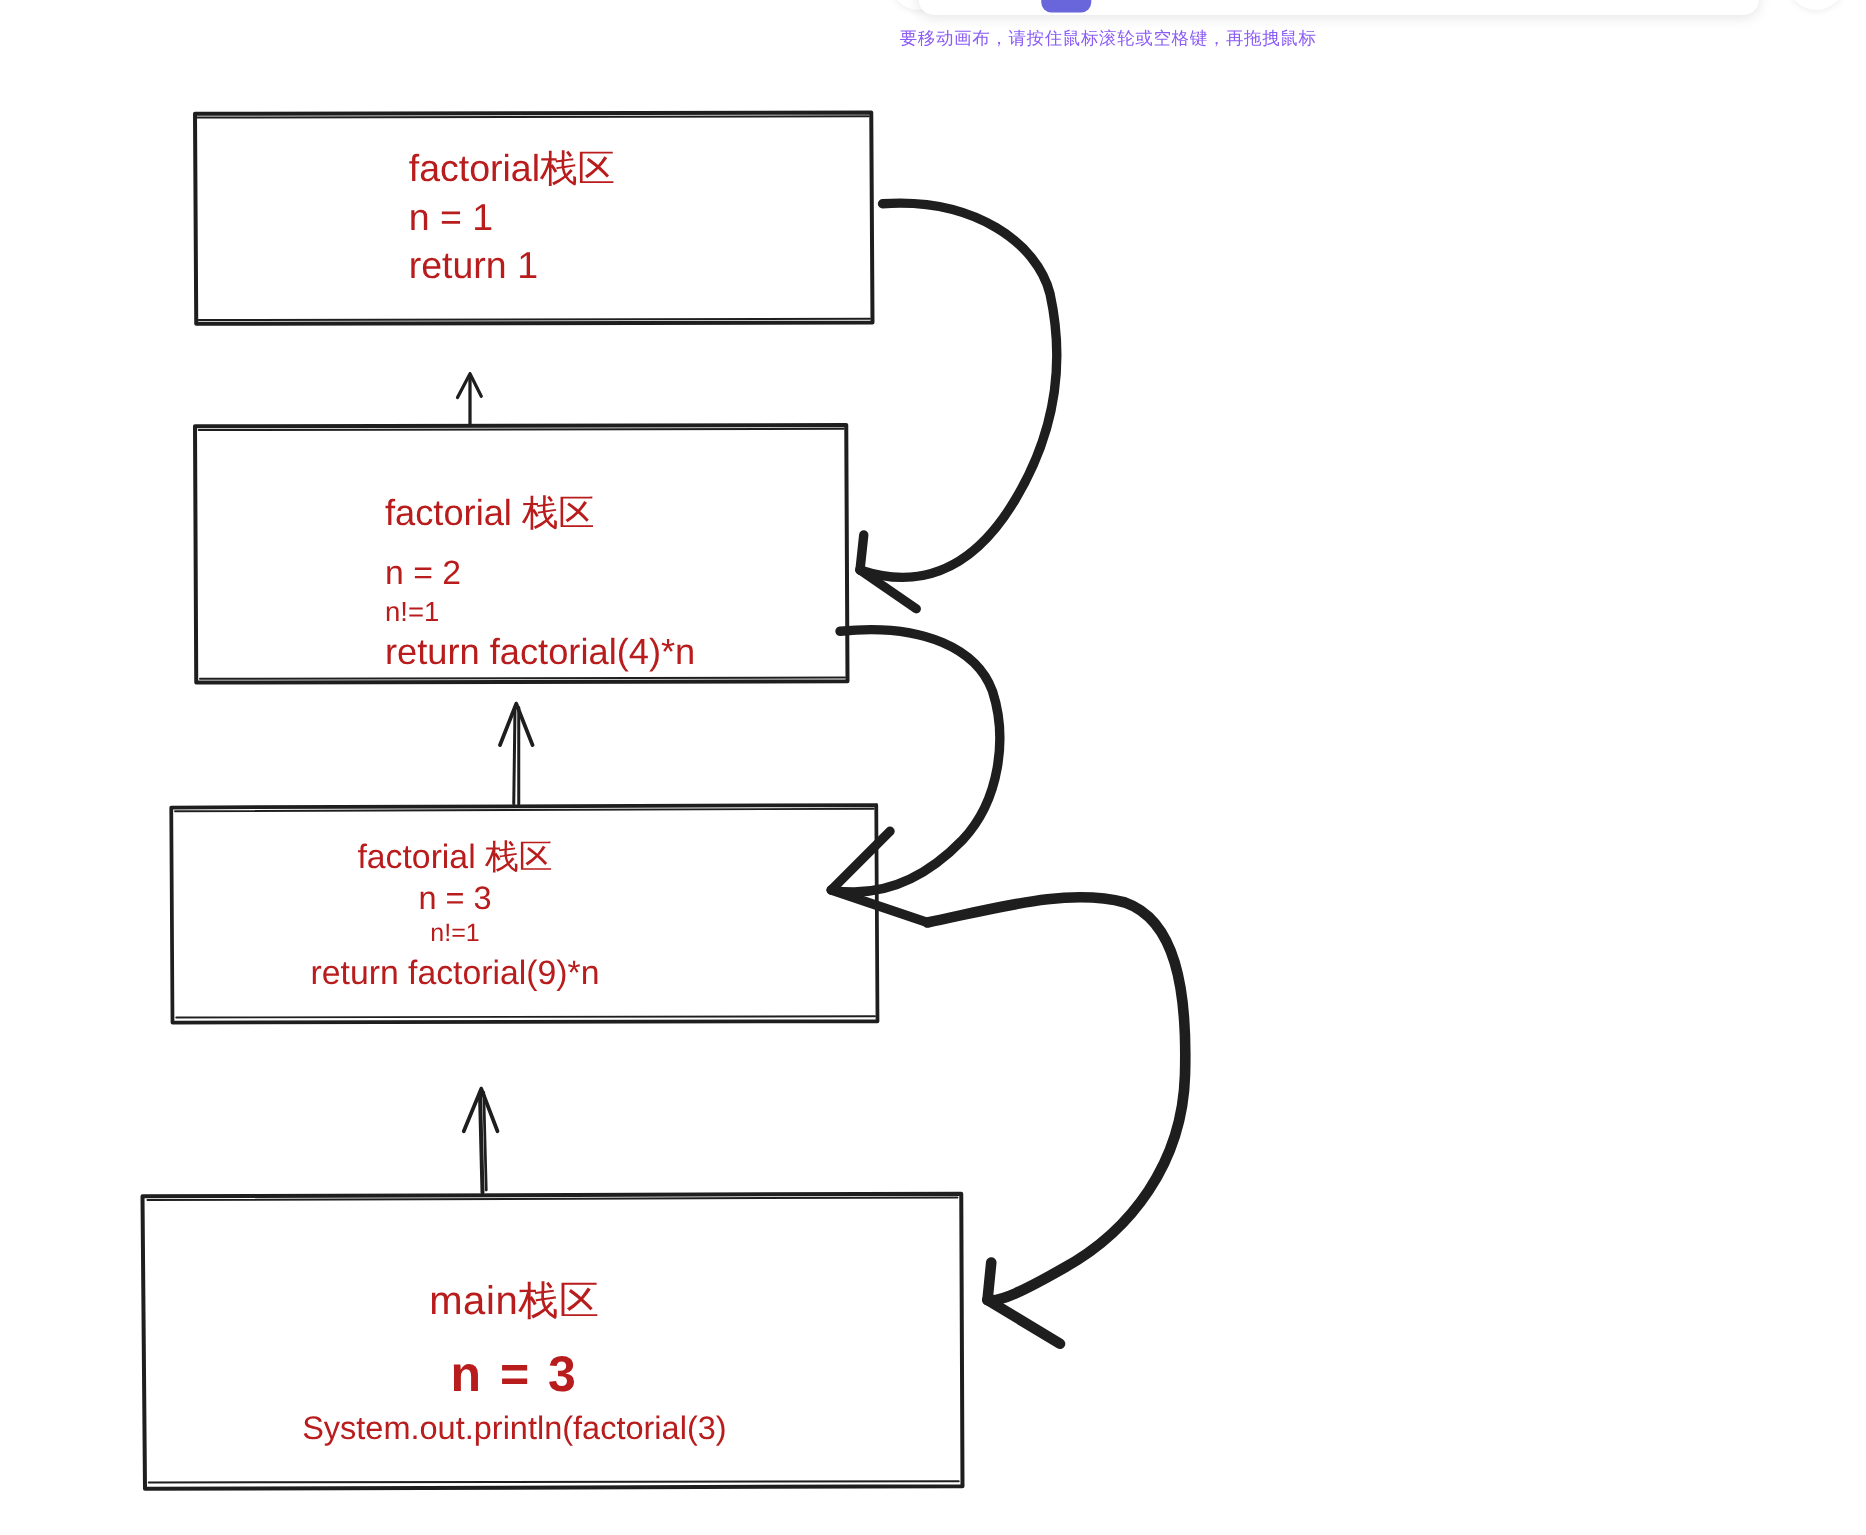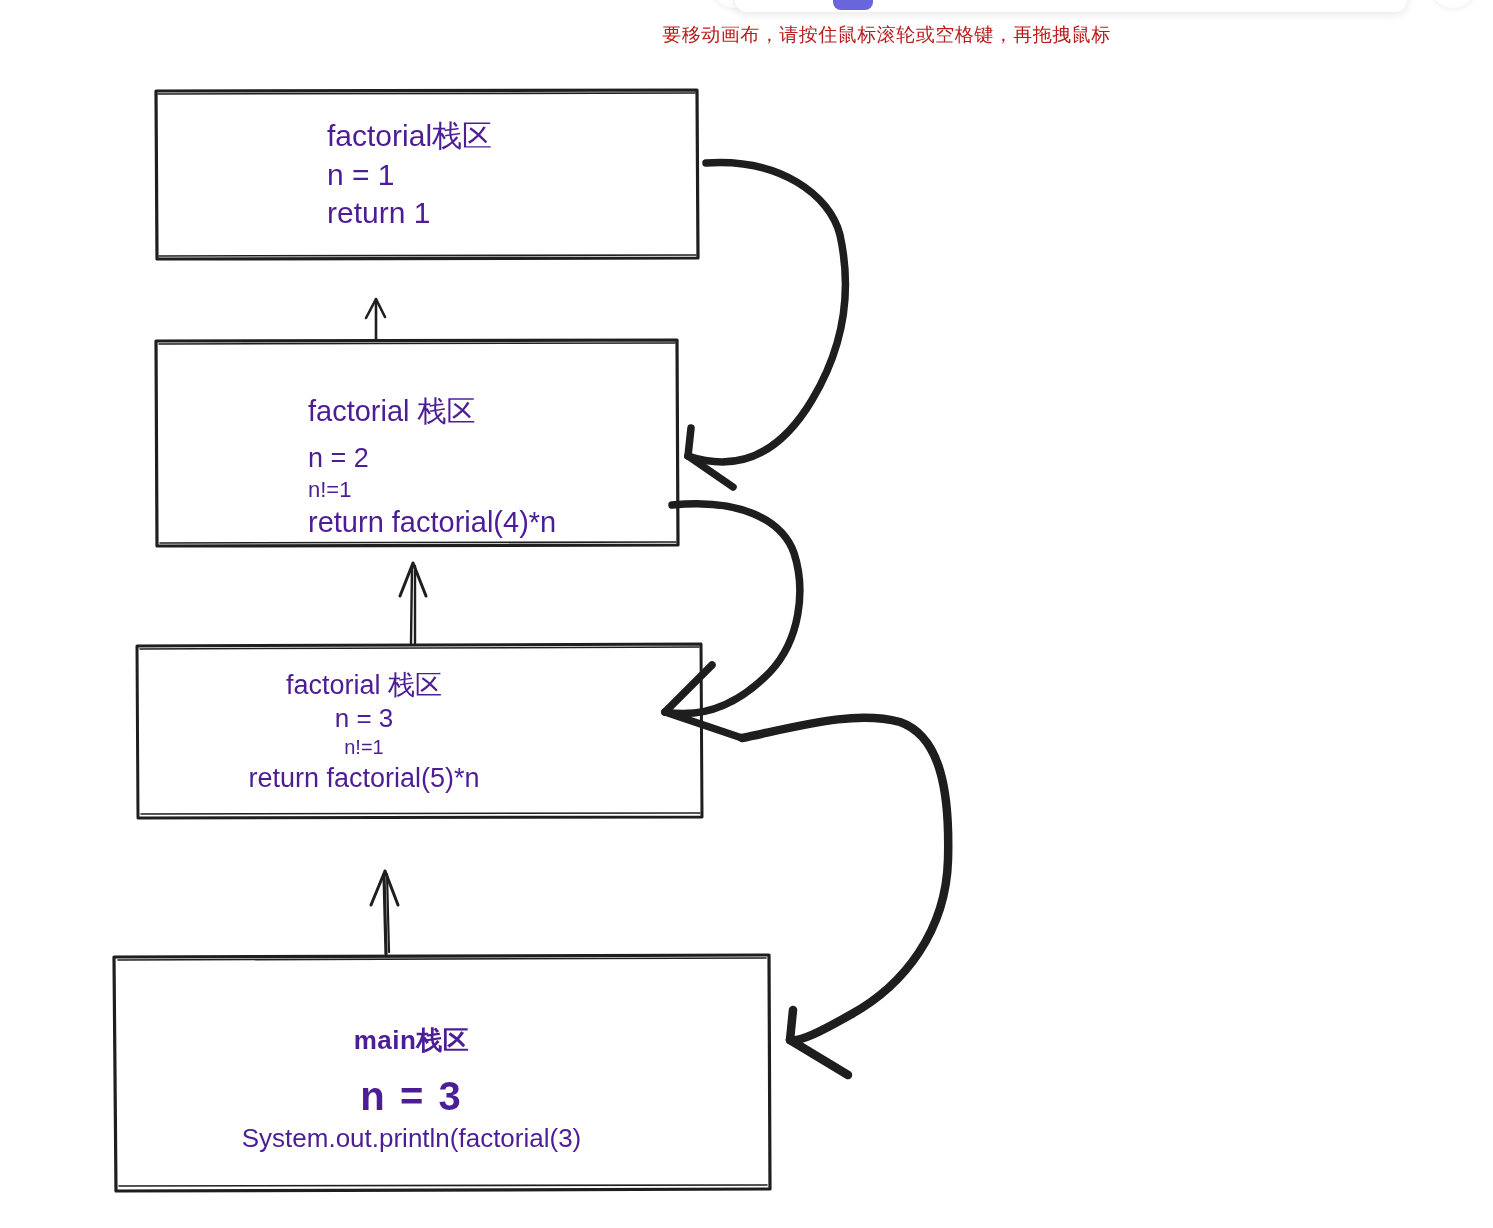--- a/index.html
+++ b/index.html
@@ -61,43 +61,43 @@
 
   
   #canvas-hint {
     position: absolute;
     left: 0;
     top: 22px;
     width: 1493px;
     text-align: center;
     padding-left: 280px;
     box-sizing: border-box;
-    font-size: 19px;
-    color: #b91c1c;
+    font-size: 14px;
+    color: #8b5cf6;
     letter-spacing: 0.5px;
     white-space: nowrap;
   }
 
   
   .frame-box {
     position: absolute;
     background: #ffffff;
     box-sizing: border-box;
   }
   .frame-box .box-text {
     position: absolute;
     left: 0;
     top: 0;
     width: 100%;
     height: 100%;
     box-sizing: border-box;
     display: flex;
     flex-direction: column;
     justify-content: center;
-    color: #4c1d95;
+    color: #b91c1c;
     font-family: "Liberation Sans", sans-serif;
   }
   .box-line { white-space: nowrap; line-height: 1.28; }
 
   
   #box-1 { left: 155px; top: 90px; width: 543px; height: 170px; }
   #box-1 .box-text { padding-left: 172px; }
   #box-1 .box-line { font-size: 30px; }
 
   
@@ -111,21 +111,21 @@
   #box-3 { left: 136px; top: 644px; width: 566px; height: 175px; }
   #box-3 .box-text { align-items: center; padding-right: 110px; }
   #box-3 .box-line { font-size: 27px; text-align: center; }
   #box-3 .box-line.l2 { font-size: 26px; }
   #box-3 .box-line.l3 { font-size: 20px; }
 
   
   #box-4 { left: 113px; top: 955px; width: 657px; height: 235px; }
   #box-4 .box-text { align-items: center; padding-right: 60px; padding-top: 34px; }
   #box-4 .box-line { text-align: center; }
-  #box-4 .l1 { font-size: 26px; font-weight: bold; letter-spacing: 0.5px; }
+  #box-4 .l1 { font-size: 32px; font-weight: normal; letter-spacing: 0.5px; }
   #box-4 .l2 { font-size: 40px; font-weight: bold; margin-top: 14px; letter-spacing: 2px; }
   #box-4 .l3 { font-size: 26px; }
 
   #sketch-layer {
     position: absolute;
     left: 0; top: 0;
     width: 1493px;
     height: 1228px;
     pointer-events: none;
     z-index: 3;
@@ -226,21 +226,21 @@
       <div class="box-line l3">n!=1</div>
       <div class="box-line l4">return factorial(4)*n</div>
     </div>
   </div>
 
   <div class="frame-box" id="box-3">
     <div class="box-text">
       <div class="box-line l1">factorial 栈区</div>
       <div class="box-line l2">n = 3</div>
       <div class="box-line l3">n!=1</div>
-      <div class="box-line l4">return factorial(5)*n</div>
+      <div class="box-line l4">return factorial(9)*n</div>
     </div>
   </div>
 
   <div class="frame-box" id="box-4">
     <div class="box-text">
       <div class="box-line l1">main栈区</div>
       <div class="box-line l2">n = 3</div>
       <div class="box-line l3">System.out.println(factorial(3)</div>
     </div>
   </div>

